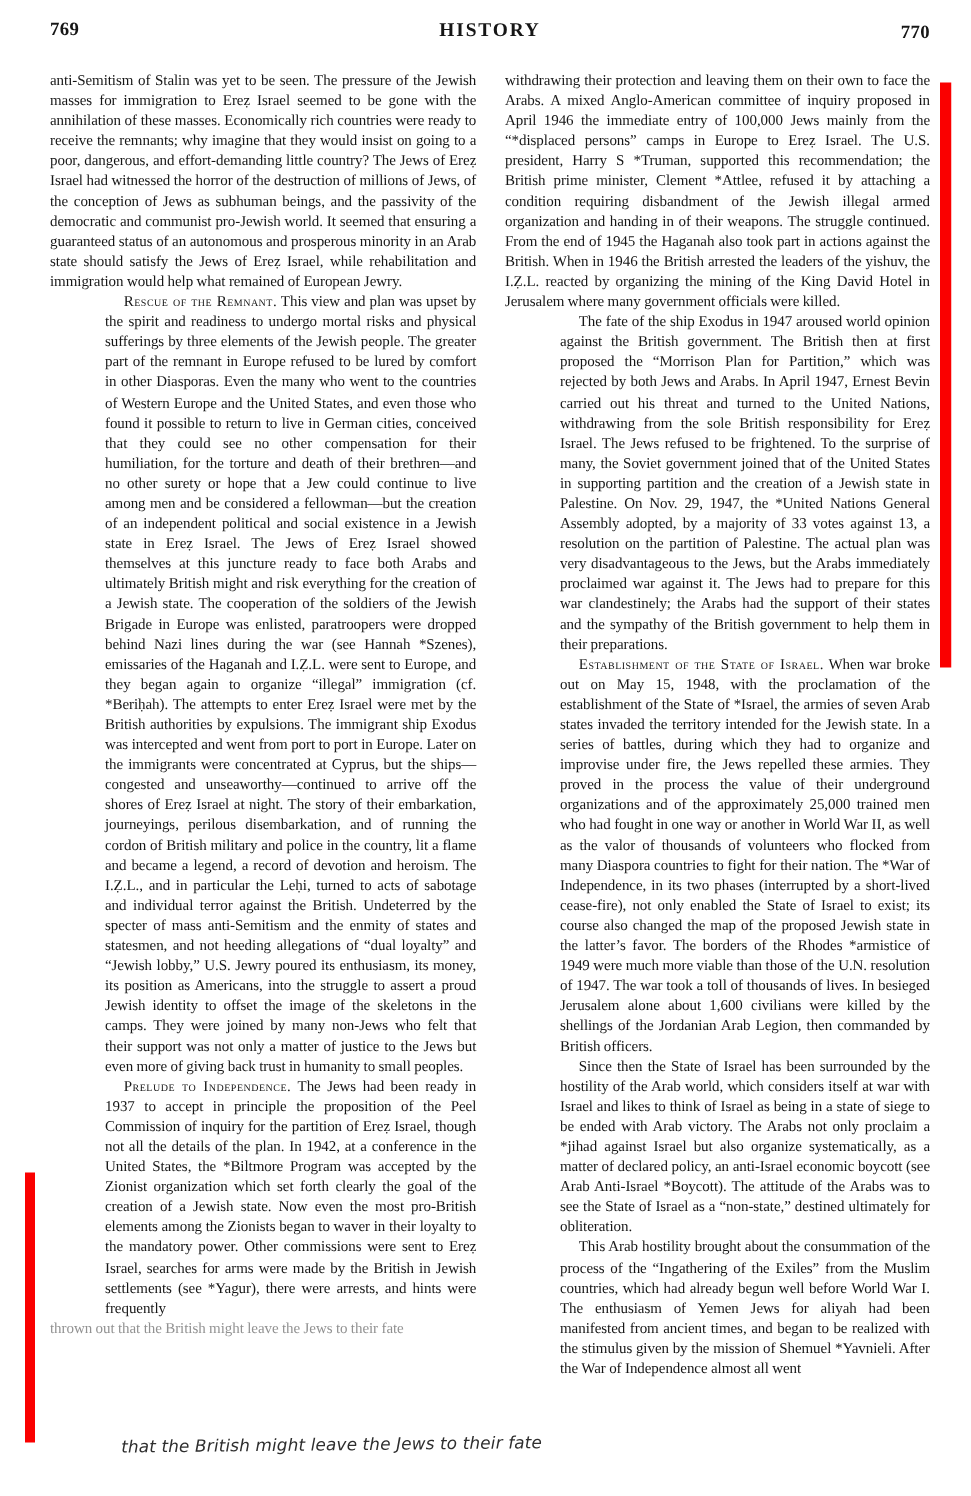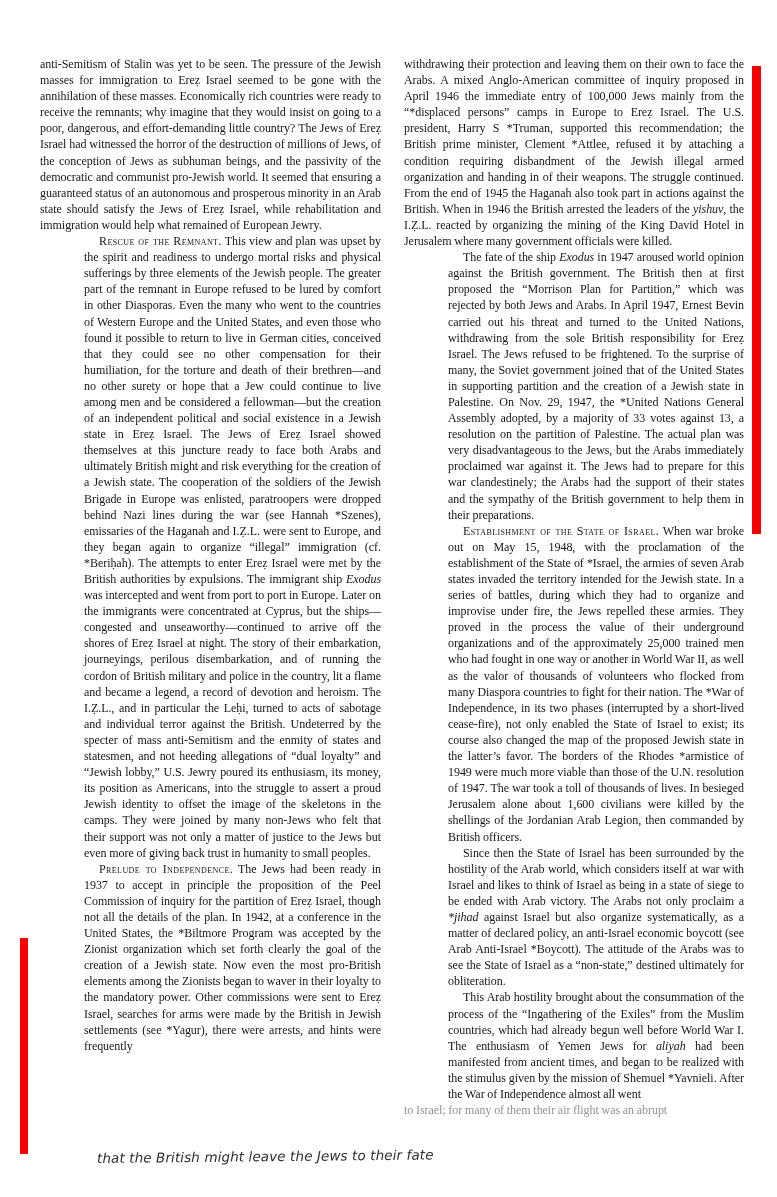--- a/index.html
+++ b/index.html
@@ -17,54 +17,59 @@
   }
   .col{position:absolute;top:56px;text-align:justify;}
   .col-left{left:40px;width:341px;}
   .col-right{left:404px;width:340px;}
   .col p{
     margin:0;font-size:12px;line-height:16.1px;
     letter-spacing:-0.05px;word-spacing:-0.2px;
   }
   .col p.indent{text-indent:15px;margin-left:44px;}
   .sc{font-variant:small-caps;letter-spacing:0.4px;}
-  .it{font-style:italic;}
+  .it{}
   .col p.faded{
     color:#767676;filter:blur(0.55px);opacity:0.8;
     white-space:nowrap;overflow:hidden;text-align:left;
   }
   .bar{position:absolute;}
   .bar-right{left:752px;top:66px;width:9px;height:468px;}
   .bar-left{left:20px;top:938px;width:8px;height:216px;}
   .handwritten{
     position:absolute;left:97px;top:1150px;white-space:nowrap;
     font-family:"DejaVu Sans",sans-serif;font-style:italic;
     font-size:13.5px;color:#2e2e2e;letter-spacing:0.1px;
     transform:rotate(-0.6deg);transform-origin:left center;
   }
 </style>
 </head>
 <body>
 
 <div class="page">
 
+  <div class="page-header">
+    <span class="header-num num-left">769</span>
+    <span class="header-title">HISTORY</span>
+    <span class="header-num num-right">770</span>
+  </div>
 
   <div class="col col-left">
       <p class=""><span>anti-Semitism of Stalin was yet to be seen. The pressure of the Jewish masses for immigration to Ereẓ Israel seemed to be gone with the annihilation of these masses. Economically rich countries were ready to receive the remnants; why imagine that they would insist on going to a poor, dangerous, and effort-demanding little country? The Jews of Ereẓ Israel had witnessed the horror of the destruction of millions of Jews, of the conception of Jews as subhuman beings, and the passivity of the democratic and communist pro-Jewish world. It seemed that ensuring a guaranteed status of an autonomous and prosperous minority in an Arab state should satisfy the Jews of Ereẓ Israel, while rehabilitation and immigration would help what remained of European Jewry.</span></p>
       <p class="indent"><span class="sc">Rescue of the Remnant.</span><span> This view and plan was upset by the spirit and readiness to undergo mortal risks and physical sufferings by three elements of the Jewish people. The greater part of the remnant in Europe refused to be lured by comfort in other Diasporas. Even the many who went to the countries of Western Europe and the United States, and even those who found it possible to return to live in German cities, conceived that they could see no other compensation for their humiliation, for the torture and death of their brethren—and no other surety or hope that a Jew could continue to live among men and be considered a fellowman—but the creation of an independent political and social existence in a Jewish state in Ereẓ Israel. The Jews of Ereẓ Israel showed themselves at this juncture ready to face both Arabs and ultimately British might and risk everything for the creation of a Jewish state. The cooperation of the soldiers of the Jewish Brigade in Europe was enlisted, paratroopers were dropped behind Nazi lines during the war (see Hannah *Szenes), emissaries of the Haganah and I.Ẓ.L. were sent to Europe, and they began again to organize “illegal” immigration (cf. *Beriḥah). The attempts to enter Ereẓ Israel were met by the British authorities by expulsions. The immigrant ship </span><span class="it">Exodus</span><span> was intercepted and went from port to port in Europe. Later on the immigrants were concentrated at Cyprus, but the ships—congested and unseaworthy—continued to arrive off the shores of Ereẓ Israel at night. The story of their embarkation, journeyings, perilous disembarkation, and of running the cordon of British military and police in the country, lit a flame and became a legend, a record of devotion and heroism. The I.Ẓ.L., and in particular the Leḥi, turned to acts of sabotage and individual terror against the British. Undeterred by the specter of mass anti-Semitism and the enmity of states and statesmen, and not heeding allegations of “dual loyalty” and “Jewish lobby,” U.S. Jewry poured its enthusiasm, its money, its position as Americans, into the struggle to assert a proud Jewish identity to offset the image of the skeletons in the camps. They were joined by many non-Jews who felt that their support was not only a matter of justice to the Jews but even more of giving back trust in humanity to small peoples.</span></p>
       <p class="indent"><span class="sc">Prelude to Independence.</span><span> The Jews had been ready in 1937 to accept in principle the proposition of the Peel Commission of inquiry for the partition of Ereẓ Israel, though not all the details of the plan. In 1942, at a conference in the United States, the *Biltmore Program was accepted by the Zionist organization which set forth clearly the goal of the creation of a Jewish state. Now even the most pro-British elements among the Zionists began to waver in their loyalty to the mandatory power. Other commissions were sent to Ereẓ Israel, searches for arms were made by the British in Jewish settlements (see *Yagur), there were arrests, and hints were frequently</span></p>
+      <p class=" faded"><span>thrown out that the British might leave the Jews to their fate</span></p>
     </div>
 
   <div class="col col-right">
       <p class=""><span>withdrawing their protection and leaving them on their own to face the Arabs. A mixed Anglo-American committee of inquiry proposed in April 1946 the immediate entry of 100,000 Jews mainly from the “*displaced persons” camps in Europe to Ereẓ Israel. The U.S. president, Harry S *Truman, supported this recommendation; the British prime minister, Clement *Attlee, refused it by attaching a condition requiring disbandment of the Jewish illegal armed organization and handing in of their weapons. The struggle continued. From the end of 1945 the Haganah also took part in actions against the British. When in 1946 the British arrested the leaders of the </span><span class="it">yishuv</span><span>, the I.Ẓ.L. reacted by organizing the mining of the King David Hotel in Jerusalem where many government officials were killed.</span></p>
       <p class="indent"><span>The fate of the ship </span><span class="it">Exodus</span><span> in 1947 aroused world opinion against the British government. The British then at first proposed the “Morrison Plan for Partition,” which was rejected by both Jews and Arabs. In April 1947, Ernest Bevin carried out his threat and turned to the United Nations, withdrawing from the sole British responsibility for Ereẓ Israel. The Jews refused to be frightened. To the surprise of many, the Soviet government joined that of the United States in supporting partition and the creation of a Jewish state in Palestine. On Nov. 29, 1947, the *United Nations General Assembly adopted, by a majority of 33 votes against 13, a resolution on the partition of Palestine. The actual plan was very disadvantageous to the Jews, but the Arabs immediately proclaimed war against it. The Jews had to prepare for this war clandestinely; the Arabs had the support of their states and the sympathy of the British government to help them in their preparations.</span></p>
       <p class="indent"><span class="sc">Establishment of the State of Israel.</span><span> When war broke out on May 15, 1948, with the proclamation of the establishment of the State of *Israel, the armies of seven Arab states invaded the territory intended for the Jewish state. In a series of battles, during which they had to organize and improvise under fire, the Jews repelled these armies. They proved in the process the value of their underground organizations and of the approximately 25,000 trained men who had fought in one way or another in World War II, as well as the valor of thousands of volunteers who flocked from many Diaspora countries to fight for their nation. The *War of Independence, in its two phases (interrupted by a short-lived cease-fire), not only enabled the State of Israel to exist; its course also changed the map of the proposed Jewish state in the latter’s favor. The borders of the Rhodes *armistice of 1949 were much more viable than those of the U.N. resolution of 1947. The war took a toll of thousands of lives. In besieged Jerusalem alone about 1,600 civilians were killed by the shellings of the Jordanian Arab Legion, then commanded by British officers.</span></p>
       <p class="indent"><span>Since then the State of Israel has been surrounded by the hostility of the Arab world, which considers itself at war with Israel and likes to think of Israel as being in a state of siege to be ended with Arab victory. The Arabs not only proclaim a </span><span class="it">*jihad</span><span> against Israel but also organize systematically, as a matter of declared policy, an anti-Israel economic boycott (see Arab Anti-Israel *Boycott). The attitude of the Arabs was to see the State of Israel as a “non-state,” destined ultimately for obliteration.</span></p>
       <p class="indent"><span>This Arab hostility brought about the consummation of the process of the “Ingathering of the Exiles” from the Muslim countries, which had already begun well before World War I. The enthusiasm of Yemen Jews for </span><span class="it">aliyah</span><span> had been manifested from ancient times, and began to be realized with the stimulus given by the mission of Shemuel *Yavnieli. After the War of Independence almost all went</span></p>
-      <p class=" faded"><span>to Israel; for many of them their air flight was an abrupt</span></p>
     </div>
 
   <div class="bar bar-left" style="background: rgb(250, 0, 0);"></div>
   <div class="bar bar-right" style="background: rgb(250, 0, 0);"></div>
 
   <div class="handwritten">that the British might leave the Jews to their fate</div>
 
 </div>
 
 </body></html>

